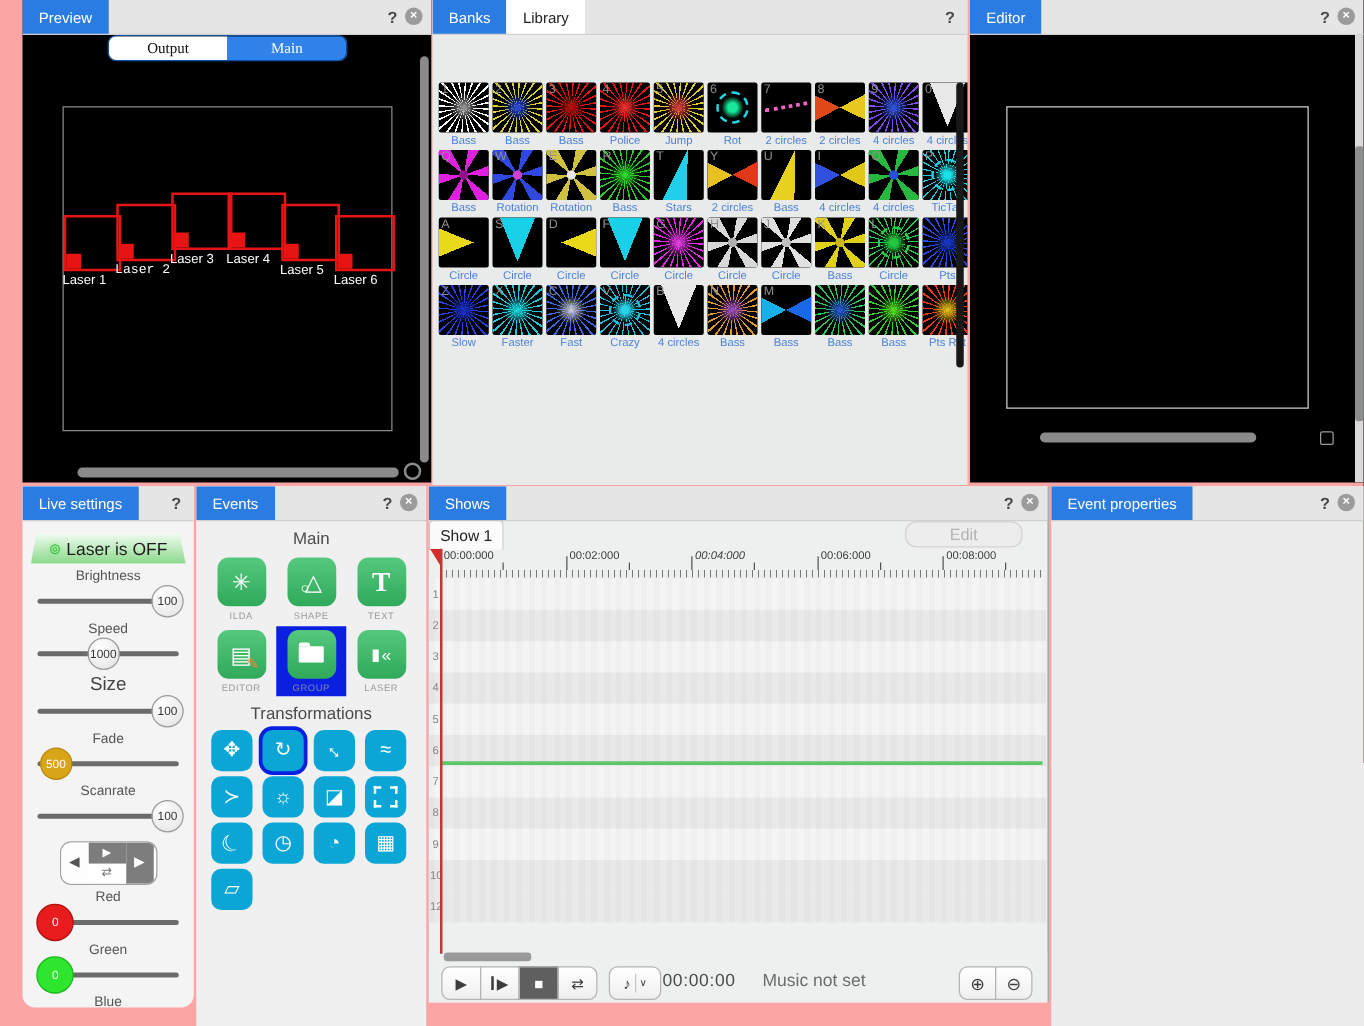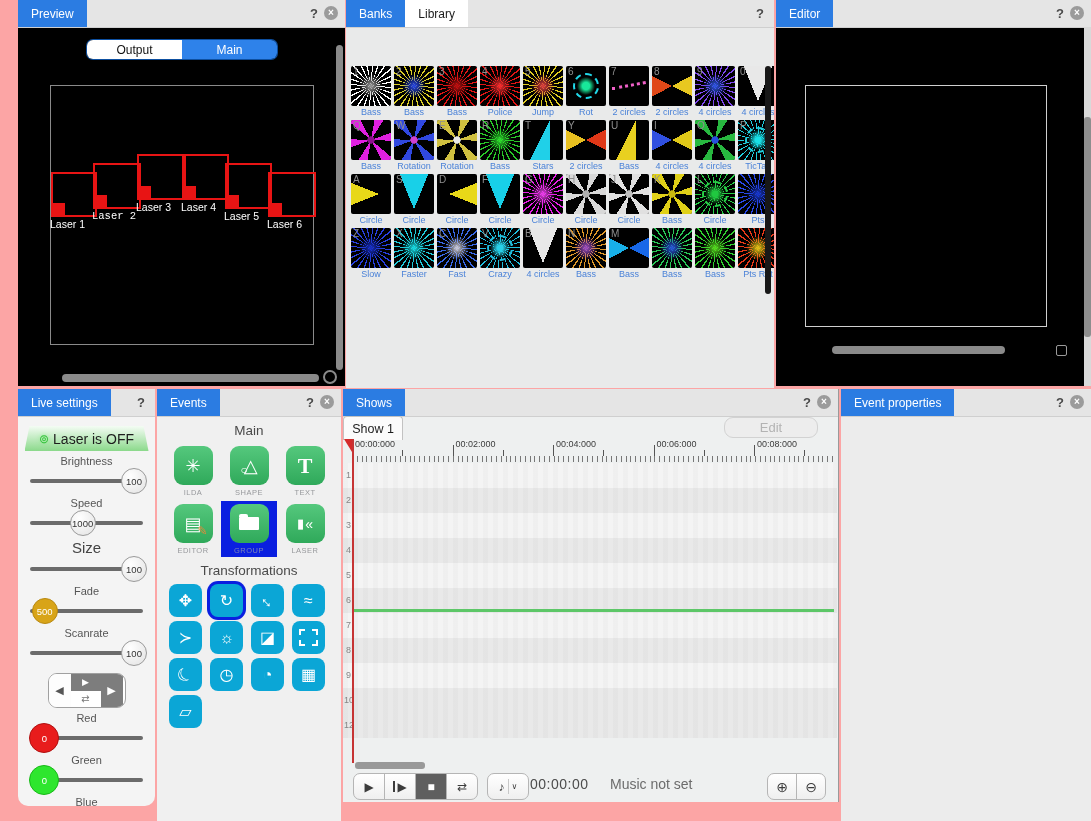--- a/index.html
+++ b/index.html
@@ -9,21 +9,21 @@
   
   .phead{position:relative;height:27px;background:#e5e5e5;border-bottom:1px solid #cfcfcf;display:flex;align-items:stretch;}
   .ptab{background:#2b7ce2;color:#fff;font-size:12px;padding:0 13px;display:flex;align-items:center;}
   .ptab.white{background:#fff;color:#1c1c1c;}
   .phelp{position:absolute;right:27px;top:6px;color:#4a4a4a;font-size:13px;font-weight:bold;}
   .phelp.only{right:10px;}
   .pclose{position:absolute;right:7px;top:6px;width:14px;height:14px;border-radius:50%;background:#9b9b9b;
           color:#fff;font-size:10px;line-height:14px;text-align:center;font-weight:bold;}
   
   #preview-panel{left:18px;top:0;width:327px;height:386px;background:#000;}
-  .seg{position:absolute;left:69px;top:40px;display:flex;border-radius:6px;overflow:hidden;box-shadow:0 0 0 1px #0d4fa0;}
+  .seg{position:absolute;left:69px;top:29px;display:flex;border-radius:6px;overflow:hidden;box-shadow:0 0 0 1px #0d4fa0;font-family:Liberation Serif, serif;}
   .seg .sbtn{width:95px;height:19px;font-size:12px;display:flex;align-items:center;justify-content:center;}
   .seg .sbtn.off{background:#fff;color:#111;}
   .seg .sbtn.on{background:#2e82ea;color:#fff;}
   .pv-canvas{position:absolute;left:32px;top:85px;width:262px;height:258px;border:1px solid #8a8a8a;background:#000;}
   .laser-zone{position:absolute;border:2px solid #e81414;}
   .lz-dot{position:absolute;left:0;bottom:0;width:12px;height:12px;background:#e81414;}
   .lz-label{position:absolute;left:-3px;bottom:-15px;color:#fff;font-size:10.5px;white-space:nowrap;}
   .pv-hscroll{position:absolute;left:44px;right:26px;bottom:4px;height:8px;background:#8a8a8a;border-radius:4px;}
   .pv-hring{position:absolute;right:8px;bottom:2px;width:10px;height:10px;border:2px solid #8a8a8a;border-radius:50%;}
   .pv-vscroll{position:absolute;right:2px;top:45px;bottom:16px;width:7px;background:#8a8a8a;border-radius:4px;}
@@ -653,21 +653,21 @@
     </div>
     <div class="show-tab">Show 1</div>
     <div class="edit-btn">Edit</div>
     <div class="ruler" id="timeline-ruler">
         <span class="rlabel" style="left: 3px;">00:00:000</span>
         <div class="rtick" style="left: 0px; top: 6px; height: 11px;"></div>
         <div class="rtick" style="left: 50px; top: 11px; height: 6px;"></div>
         <span class="rlabel" style="left: 103.5px;">00:02:000</span>
         <div class="rtick" style="left: 100.5px; top: 6px; height: 11px;"></div>
         <div class="rtick" style="left: 150.5px; top: 11px; height: 6px;"></div>
-        <span class="rlabel" style="left: 204px;">00:04:000</span>
+        <span class="rlabel" style="left: 204px; font-style: italic;">00:04:000</span>
         <div class="rtick" style="left: 201px; top: 6px; height: 11px;"></div>
         <div class="rtick" style="left: 251px; top: 11px; height: 6px;"></div>
         <span class="rlabel" style="left: 304.5px;">00:06:000</span>
         <div class="rtick" style="left: 301.5px; top: 6px; height: 11px;"></div>
         <div class="rtick" style="left: 351.5px; top: 11px; height: 6px;"></div>
         <span class="rlabel" style="left: 405px;">00:08:000</span>
         <div class="rtick" style="left: 402px; top: 6px; height: 11px;"></div>
         <div class="rtick" style="left: 452px; top: 11px; height: 6px;"></div>
         <div class="rminor"></div>
       </div>

